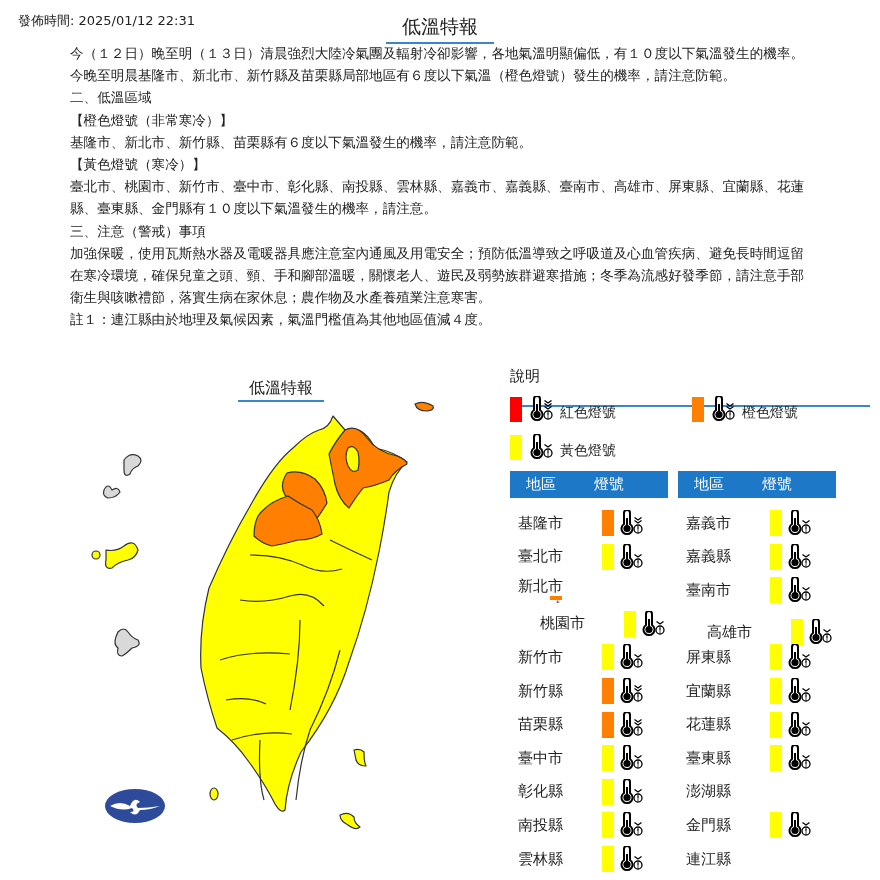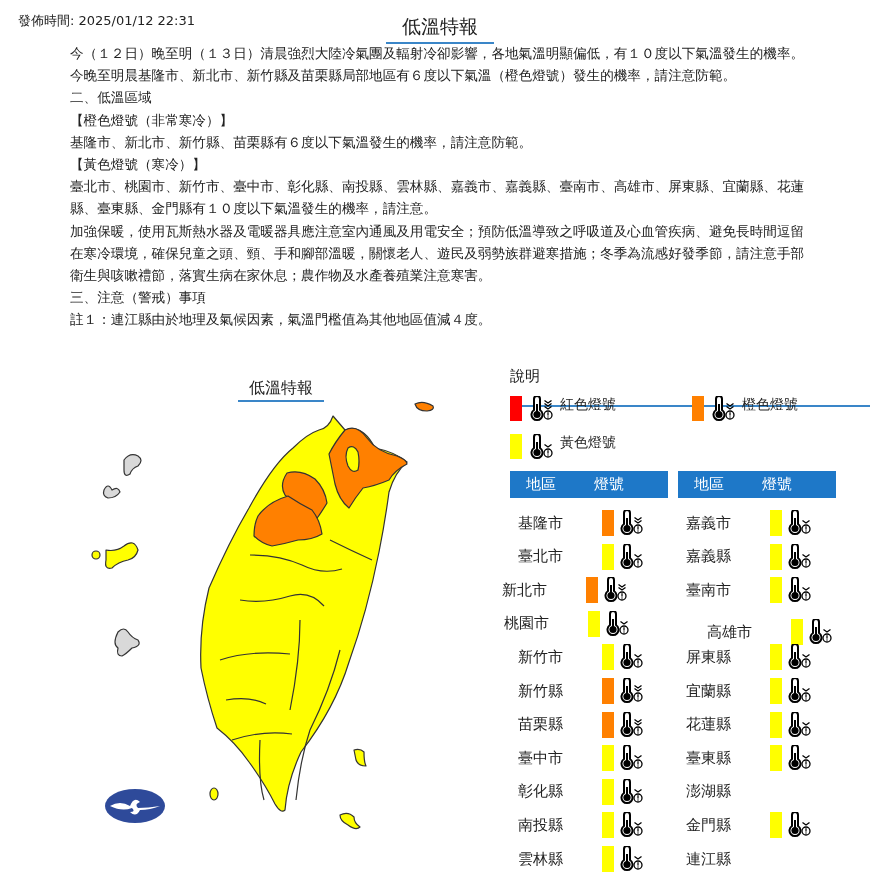--- a/index.html
+++ b/index.html
@@ -8,21 +8,21 @@
   .abs { position: absolute; }
   .issue-time { left: 18px; top: 12px; font-size: 13px; color: #222; }
   .main-title { left: 386px; top: 14px; width: 108px; text-align: center; font-size: 19px;
                 border-bottom: 2px solid #3a86c8; padding-bottom: 2px; }
   .body-text { left: 70px; top: 42px; width: 740px; font-size: 13.6px; line-height: 22.2px; }
   .body-text p { margin: 0; }
   .map-title { left: 238px; top: 378px; width: 86px; text-align: center; font-size: 16px;
                border-bottom: 2px solid #3a86c8; padding-bottom: 1px; }
   .legend-title { left: 510px; top: 367px; width: 360px; font-size: 15px;
                   border-bottom: 2px solid #3a86c8; padding-bottom: 19px; }
-  .legend-item { display: flex; align-items: flex-start; font-size: 14px; }
+  .legend-item { display: flex; align-items: flex-end; font-size: 14px; }
   .swatch { width: 12px; height: 25px; display: inline-block; }
   .thermo { width: 26px; height: 26px; margin-left: 6px; }
   .tbl-head { background: #1e78c8; color: #fff; height: 27px; width: 158px; display: flex;
               align-items: center; font-size: 15px; }
   .tbl-head span:first-child { margin-left: 16px; width: 68px; }
   .row { position: absolute; display: flex; align-items: center; height: 26px; font-size: 15px; }
   .row .name { width: 84px; margin-left: 8px; }
   .row .sw { width: 12px; height: 26px; }
   .row svg { margin-left: 4px; }
   .logo { left: 104px; top: 788px; width: 62px; height: 36px; }
@@ -65,22 +65,22 @@
 <div class="abs issue-time">發佈時間: 2025/01/12 22:31</div>
 <div class="abs main-title">低溫特報</div>
 
 <div class="abs body-text">
   <p>今（１２日）晚至明（１３日）清晨強烈大陸冷氣團及輻射冷卻影響，各地氣溫明顯偏低，有１０度以下氣溫發生的機率。今晚至明晨基隆市、新北市、新竹縣及苗栗縣局部地區有６度以下氣溫（橙色燈號）發生的機率，請注意防範。</p>
   <p>二、低溫區域</p>
   <p>【橙色燈號（非常寒冷）】</p>
   <p>基隆市、新北市、新竹縣、苗栗縣有６度以下氣溫發生的機率，請注意防範。</p>
   <p>【黃色燈號（寒冷）】</p>
   <p>臺北市、桃園市、新竹市、臺中市、彰化縣、南投縣、雲林縣、嘉義市、嘉義縣、臺南市、高雄市、屏東縣、宜蘭縣、花蓮縣、臺東縣、金門縣有１０度以下氣溫發生的機率，請注意。</p>
+  <p>三、注意（警戒）事項</p>
   <p>加強保暖，使用瓦斯熱水器及電暖器具應注意室內通風及用電安全；預防低溫導致之呼吸道及心血管疾病、避免長時間逗留在寒冷環境，確保兒童之頭、頸、手和腳部溫暖，關懷老人、遊民及弱勢族群避寒措施；冬季為流感好發季節，請注意手部衛生與咳嗽禮節，落實生病在家休息；農作物及水產養殖業注意寒害。</p>
-  <p>三、注意（警戒）事項</p>
   <p>註１：連江縣由於地理及氣候因素，氣溫門檻值為其他地區值減４度。</p>
 </div>
 
 <div class="abs map-title">低溫特報</div>
 
 <svg class="abs" style="left:80px;top:395px" width="370" height="485" viewBox="80 395 370 485">
   <g stroke="#333" stroke-width="1.2" stroke-linejoin="round">
 
     <path d="M415 404 q8 -4 18 2 q2 4 -6 5 q-10 0 -12 -7z" fill="#ff8000"></path>
 
@@ -161,28 +161,28 @@
         <use href="#thermo2"></use>
       </svg>
     </div>
     <div class="row" style="left: 510px; top: 543.6px;">
       <span class="name">臺北市</span>
       <span class="sw" style="background: rgb(255, 255, 0);"></span>
       <svg width="26" height="26">
         <use href="#thermo"></use>
       </svg>
     </div>
-    <div class="row" style="left: 494px; top: 577.2px;">
+    <div class="row" style="left: 510px; top: 577.2px; flex-direction: column;">
       <span class="name">新北市</span>
       <span class="sw" style="background: rgb(255, 128, 0);"></span>
       <svg width="26" height="26">
         <use href="#thermo2"></use>
       </svg>
     </div>
-    <div class="row" style="left: 496px; top: 610.8px;">
+    <div class="row" style="left: 532px; top: 610.8px;">
       <span class="name">桃園市</span>
       <span class="sw" style="background: rgb(255, 255, 0);"></span>
       <svg width="26" height="26">
         <use href="#thermo"></use>
       </svg>
     </div>
     <div class="row" style="left: 510px; top: 644.4px;">
       <span class="name">新竹市</span>
       <span class="sw" style="background: rgb(255, 255, 0);"></span>
       <svg width="26" height="26">

